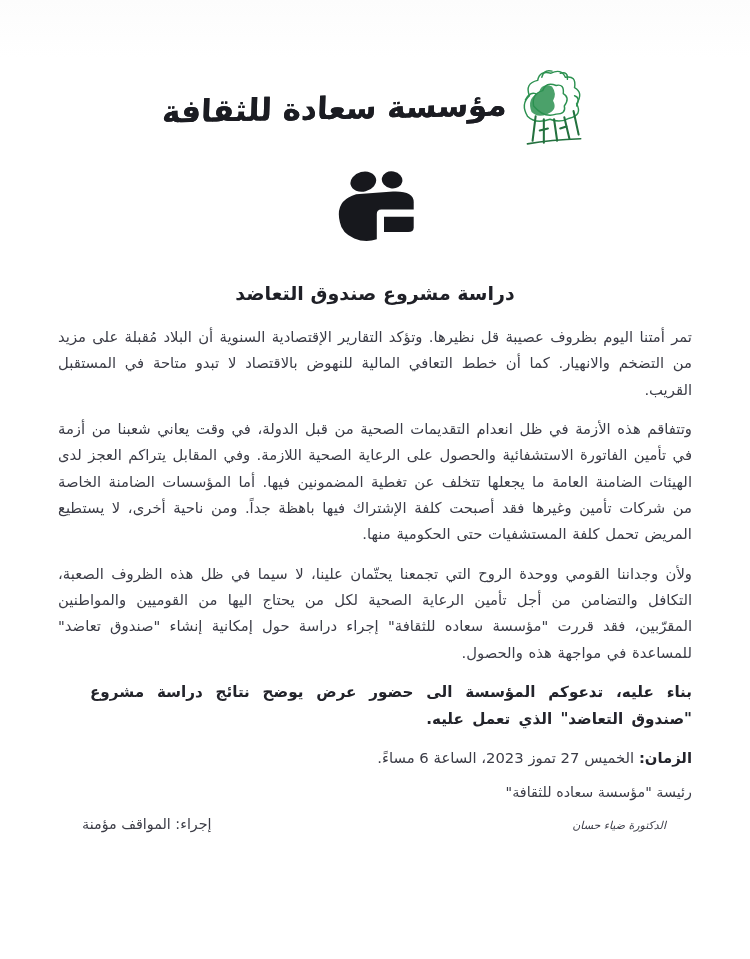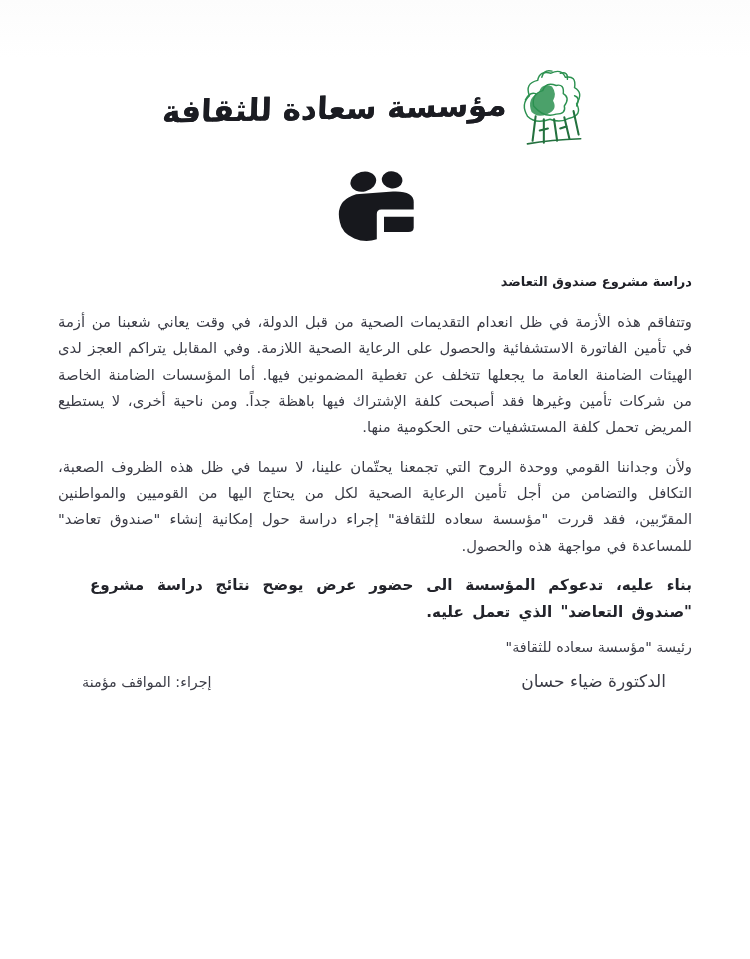--- a/index.html
+++ b/index.html
@@ -48,23 +48,23 @@
   }
   
   .people-wrap {
     margin-top: 16px;
     display: flex;
     justify-content: center;
   }
   .people-icon { width: 90px; height: 72px; }
   
   .doc-title {
-    margin-top: 32px;
-    text-align: right;
-    font-size: 13px;
+    margin-top: 40px;
+    text-align: center;
+    font-size: 19px;
     font-weight: bold;
     color: #1f2027;
   }
   
   .body-text { margin-top: 20px; }
   .para {
     font-size: 14.8px;
     line-height: 1.78;
     text-align: justify;
     text-align-last: right;
@@ -93,22 +93,23 @@
     text-align: right;
     padding-right: 0;
   }
   .bottom-row {
     margin-top: 16px;
     display: flex;
     justify-content: space-between;
     align-items: baseline;
   }
   .sig-name {
-    font-size: 17px;
+    font-size: 11px;
     padding-right: 26px;
+    font-style: italic;
   }
   .note {
     font-size: 14.3px;
     padding-left: 24px;
   }
 </style>
 </head>
 <body>
 
 <div class="page">
@@ -142,25 +143,27 @@
           <ellipse cx="69" cy="11" rx="11.5" ry="9.5" transform="rotate(10 69 11)"></ellipse>
           <path d="M11,58 Q5,34 29,27 L70,24 Q94,23 93,37 L93,44 L57,44 Q52,44 52,49 L52,77 Q39,81 27,76 Q13,70 11,58 Z"></path>
           <path d="M60,52 L93,52 L93,64 Q93,69 87,69 L60,69 Z"></path>
         </g>
       </svg>
     </div>
 
     <div class="doc-title">دراسة مشروع صندوق التعاضد</div>
 
     <div class="body-text">
+      <p class="para">تمر أمتنا اليوم بظروف عصيبة قل نظيرها. وتؤكد التقارير الإقتصادية السنوية أن البلاد مُقبلة على مزيد من التضخم والانهيار. كما أن خطط التعافي المالية للنهوض بالاقتصاد لا تبدو متاحة في المستقبل القريب.</p>
       <p class="para">وتتفاقم هذه الأزمة في ظل انعدام التقديمات الصحية من قبل الدولة، في وقت يعاني شعبنا من أزمة في تأمين الفاتورة الاستشفائية والحصول على الرعاية الصحية اللازمة. وفي المقابل يتراكم العجز لدى الهيئات الضامنة العامة ما يجعلها تتخلف عن تغطية المضمونين فيها. أما المؤسسات الضامنة الخاصة من شركات تأمين وغيرها فقد أصبحت كلفة الإشتراك فيها باهظة جداً. ومن ناحية أخرى، لا يستطيع المريض تحمل كلفة المستشفيات حتى الحكومية منها.</p>
       <p class="para">ولأن وجداننا القومي ووحدة الروح التي تجمعنا يحتّمان علينا، لا سيما في ظل هذه الظروف الصعبة، التكافل والتضامن من أجل تأمين الرعاية الصحية لكل من يحتاج اليها من القوميين والمواطنين المقرّبين، فقد قررت "مؤسسة سعاده للثقافة" إجراء دراسة حول إمكانية إنشاء "صندوق تعاضد" للمساعدة في مواجهة هذه والحصول.</p>
       <p class="para bold">بناء عليه، تدعوكم المؤسسة الى حضور عرض يوضح نتائج دراسة مشروع "صندوق التعاضد" الذي تعمل عليه.</p>
 
 
+      <p class="detail-line"><b>الزمان:</b><span> الخميس 27 تموز 2023، الساعة 6 مساءً.</span></p>
 
       <p class="sig-role">رئيسة "مؤسسة سعاده للثقافة"</p>
 
       <div class="bottom-row">
         <span class="sig-name">الدكتورة ضياء حسان</span>
         <span class="note">إجراء: المواقف مؤمنة</span>
       </div>
     </div>
 
   </div>

